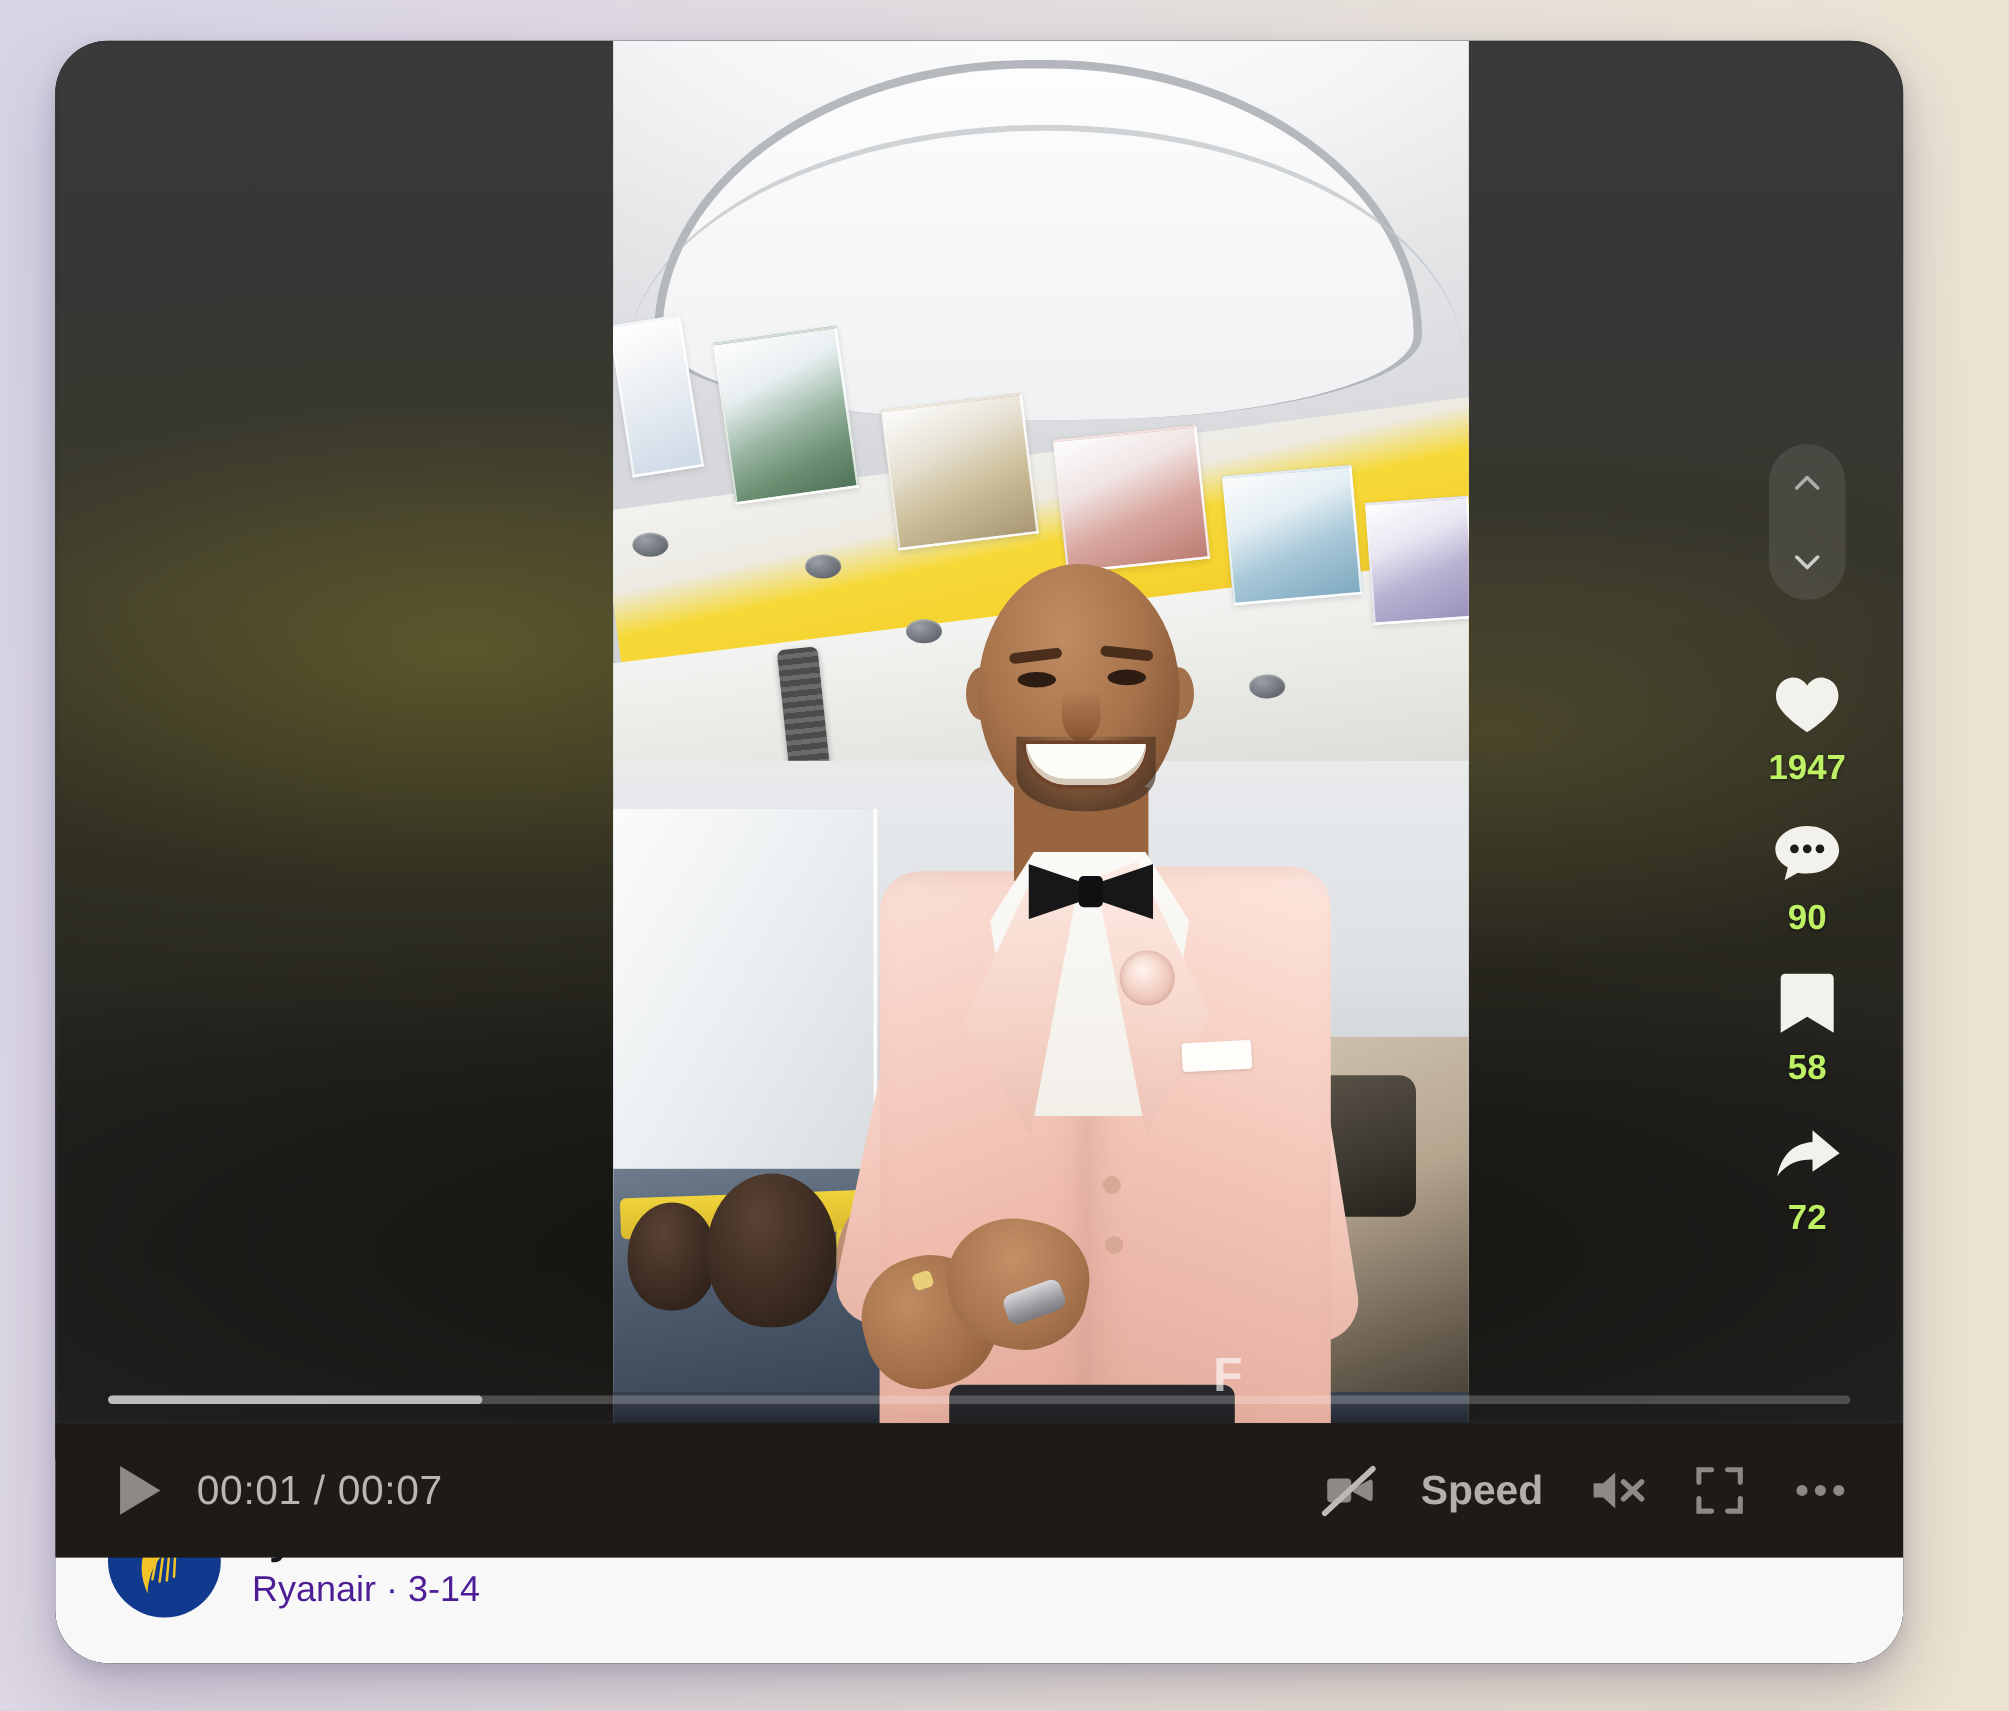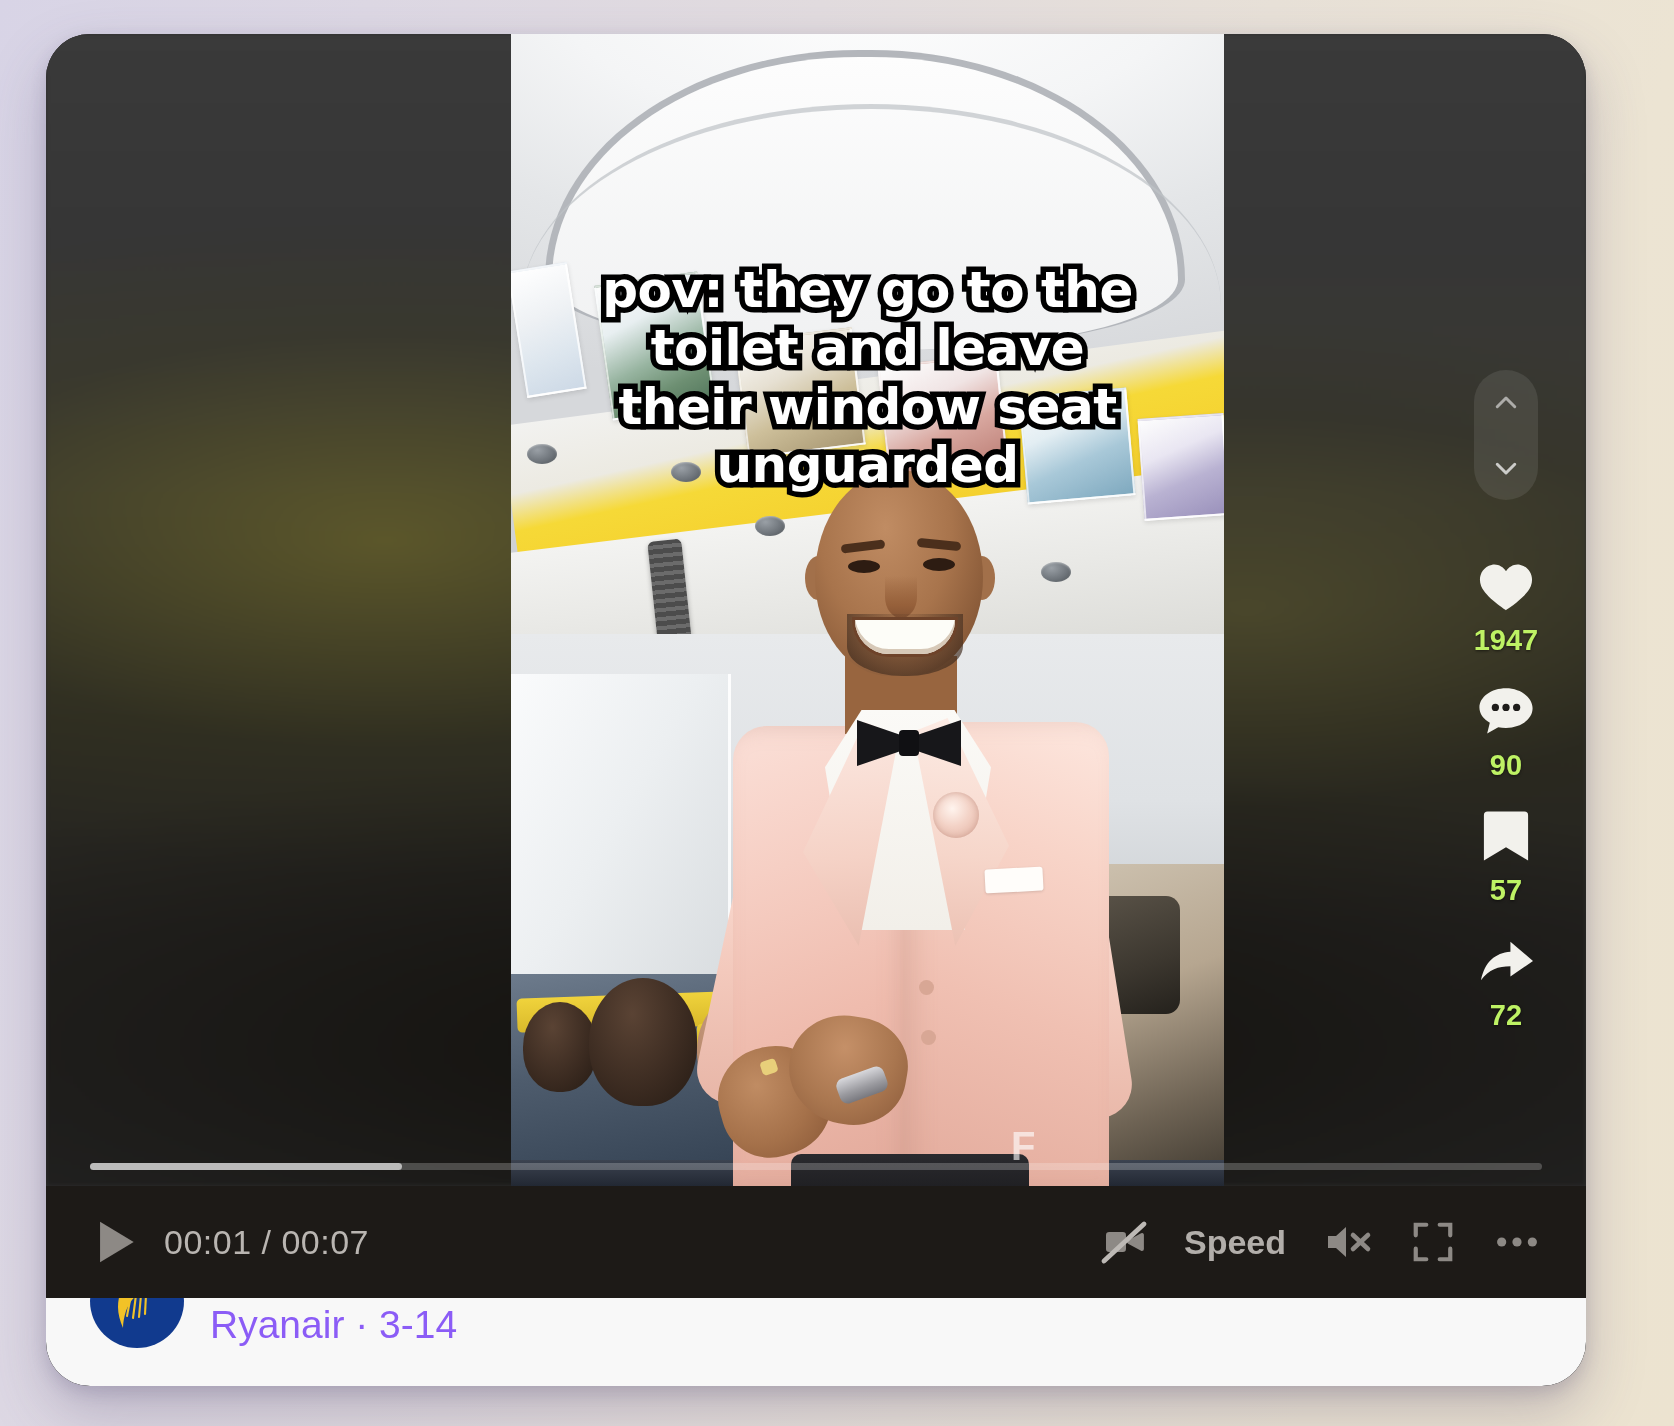--- a/index.html
+++ b/index.html
@@ -390,21 +390,21 @@
     background:#113a8e;
     position:relative; overflow:hidden; flex:none;
   }
   #avatar .harp {
     position:absolute; left:17px; top:16px; width:62px; height:62px;
   }
   #author-text { margin-left:26px; display:flex; flex-direction:column; justify-content:center; }
   #author-name-row { display:flex; align-items:center; gap:10px; }
   #author-name { font-size:37px; font-weight:700; color:#16181c; letter-spacing:-0.3px; }
   #verified-badge { width:28px; height:28px; flex:none; }
-  #author-sub { margin-top:5px; font-size:39px; color:#8b5cf6; }
+  #author-sub { margin-top:5px; font-size:30px; color:#4c1d95; }
   #follow-button {
     margin-left:84px;
     background:#ef4056;
     color:#fff;
     font-size:34px;
     border:none; border-radius:7px;
     padding:0 44px; height:76px;
     cursor:pointer;
     font-family:"Liberation Sans", sans-serif;
   }
@@ -477,26 +477,20 @@
         <div class="hand-l"></div>
         <div class="hand-r"></div>
         <div class="watch"></div>
         <div class="ring"></div>
       </div>
 
       <div class="watermark">F</div>
     </div>
   </div>
 
-  <div id="caption-overlay">
-    <span>pov: they go to the
-toilet and leave
-their window seat
-unguarded</span>
-  </div>
 
   <div id="action-rail">
 
     <div id="nav-pill">
       <div class="chev">
         <svg width="30" height="30" viewBox="0 0 24 24" fill="none" stroke="rgba(255,255,255,0.55)" stroke-width="2.4" stroke-linecap="round" stroke-linejoin="round">
           <polyline points="5 15 12 8 19 15"></polyline>
         </svg>
       </div>
       <div class="chev">
@@ -526,21 +520,21 @@
       </div>
       <div class="rail-count">90</div>
     </div>
 
     <div class="rail-item">
       <div class="rail-icon">
         <svg width="50" height="54" viewBox="0 0 20 22" fill="#f2f1ec">
           <path d="M2.5 1h15a1.5 1.5 0 0 1 1.5 1.5V21l-9-5.4L1 21V2.5A1.5 1.5 0 0 1 2.5 1z"></path>
         </svg>
       </div>
-      <div class="rail-count">57</div>
+      <div class="rail-count">58</div>
     </div>
 
     <div class="rail-item">
       <div class="rail-icon">
         <svg width="60" height="54" viewBox="0 0 24 22" fill="#f2f1ec">
           <path d="M13.8 3.2v4C7.6 7.7 3.4 11.2 1.8 18.8c3.3-4.4 7-5.7 12-5.7v4.2L23 11z"></path>
         </svg>
       </div>
       <div class="rail-count">72</div>
     </div>

